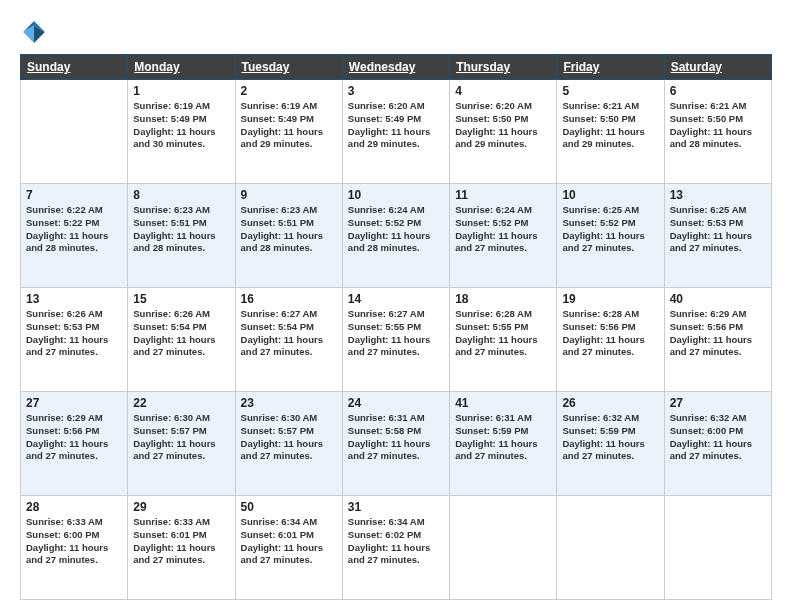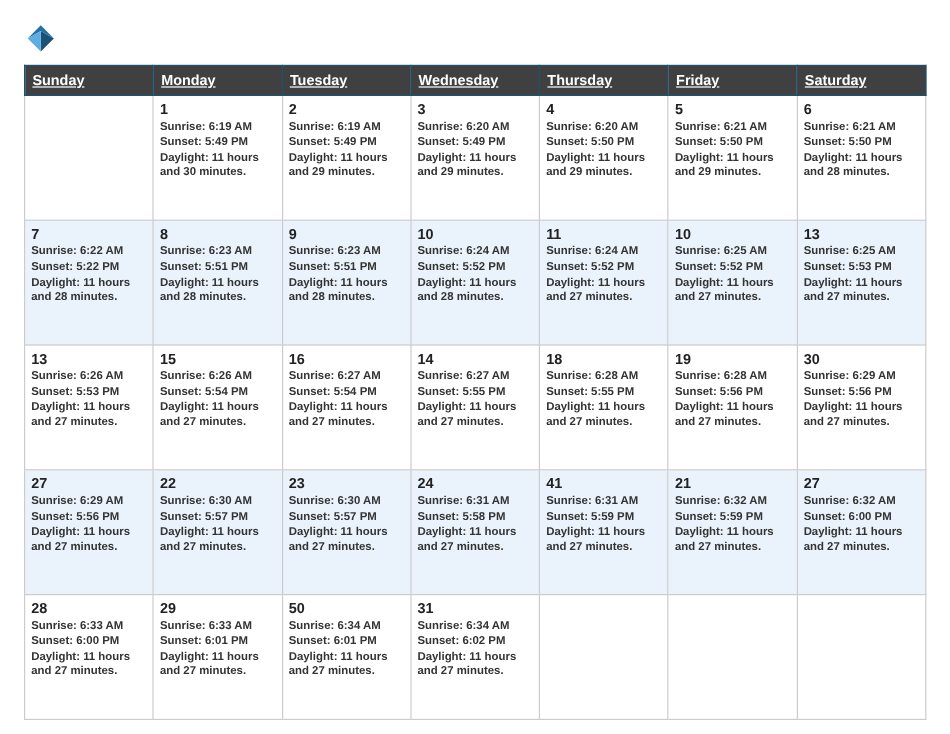--- a/index.html
+++ b/index.html
@@ -269,21 +269,21 @@
 and 27 minutes.</div>
           </td>
           <td>
             <span class="day-num">19</span>
             <div class="day-info" style="white-space: pre-line;">Sunrise: 6:28 AM
 Sunset: 5:56 PM
 Daylight: 11 hours
 and 27 minutes.</div>
           </td>
           <td>
-            <span class="day-num">30</span>
+            <span class="day-num">40</span>
             <div class="day-info" style="white-space: pre-line;">Sunrise: 6:29 AM
 Sunset: 5:56 PM
 Daylight: 11 hours
 and 27 minutes.</div>
           </td>
         </tr>
         <tr>
           <td>
             <span class="day-num">27</span>
             <div class="day-info" style="white-space: pre-line;">Sunrise: 6:29 AM
@@ -313,21 +313,21 @@
 and 27 minutes.</div>
           </td>
           <td>
             <span class="day-num">41</span>
             <div class="day-info" style="white-space: pre-line;">Sunrise: 6:31 AM
 Sunset: 5:59 PM
 Daylight: 11 hours
 and 27 minutes.</div>
           </td>
           <td>
-            <span class="day-num">21</span>
+            <span class="day-num">26</span>
             <div class="day-info" style="white-space: pre-line;">Sunrise: 6:32 AM
 Sunset: 5:59 PM
 Daylight: 11 hours
 and 27 minutes.</div>
           </td>
           <td>
             <span class="day-num">27</span>
             <div class="day-info" style="white-space: pre-line;">Sunrise: 6:32 AM
 Sunset: 6:00 PM
 Daylight: 11 hours

